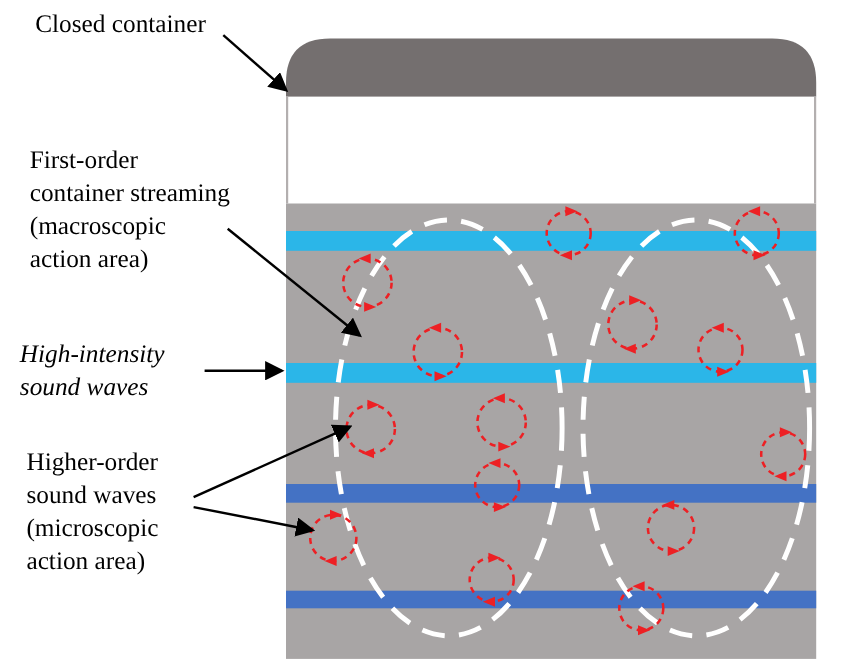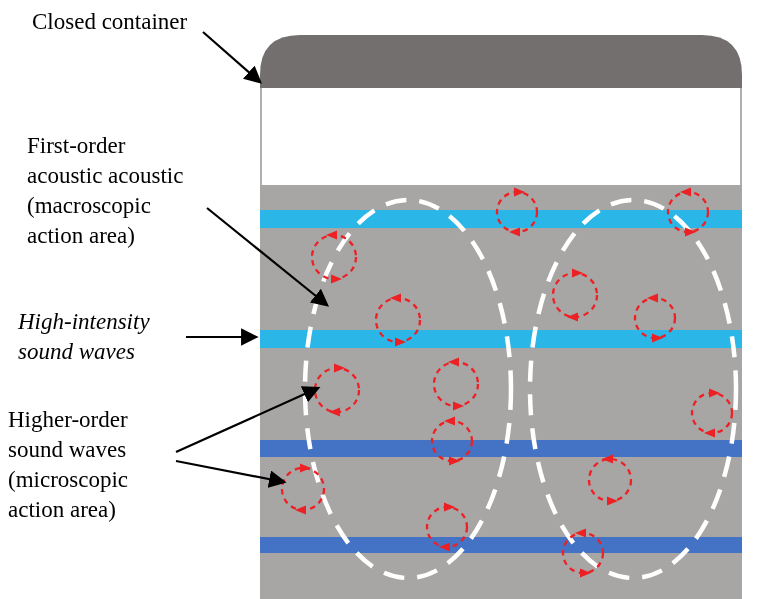--- a/index.html
+++ b/index.html
@@ -24,21 +24,21 @@
     position: absolute;
     color: #000000;
     font-size: 23px;
     line-height: 1.3;
     white-space: pre-line;
     font-family: "Liberation Serif", serif;
   }
   #label-closed  { left: 16px; top: 7px; margin-left: 16px;  }
   #label-first   { left: 27px; top: 131px; }
   #label-high    { left: 18px; top: 307px; font-style: italic; }
-  #label-higher  { left: 8px; top: 405px; }
+  #label-higher  { left: 24px; top: 405px; }
 </style>
 </head>
 <body>
 
 <div class="stage">
   <svg id="diagram-svg" width="780" height="599" viewBox="0 0 780 599">
       <defs>
         <marker id="ah" viewBox="0 0 10 10" refX="8.5" refY="5" markerWidth="8" markerHeight="8" orient="auto">
           <path d="M0,0 L10,5 L0,10 z" fill="#000000"></path>
         </marker>
@@ -99,21 +99,21 @@
       <line x1="203" y1="32" x2="260" y2="82" stroke="#000000" stroke-width="2.2" marker-end="url(#ah)"></line>
       <line x1="207" y1="208" x2="327" y2="305" stroke="#000000" stroke-width="2.2" marker-end="url(#ah)"></line>
       <line x1="186" y1="337" x2="256" y2="337" stroke="#000000" stroke-width="2.2" marker-end="url(#ah)"></line>
       <line x1="176" y1="452" x2="318" y2="388" stroke="#000000" stroke-width="2.2" marker-end="url(#ah)"></line>
       <line x1="176" y1="461" x2="284" y2="482" stroke="#000000" stroke-width="2.2" marker-end="url(#ah)"></line>
     </svg>
 
   <div class="label" id="label-closed">Closed container</div>
 
   <div class="label" id="label-first">First-order
-acoustic acoustic
+container streaming
 (macroscopic
 action area)</div>
 
   <div class="label" id="label-high">High-intensity
 sound waves</div>
 
   <div class="label" id="label-higher">Higher-order
 sound waves
 (microscopic
 action area)</div>

